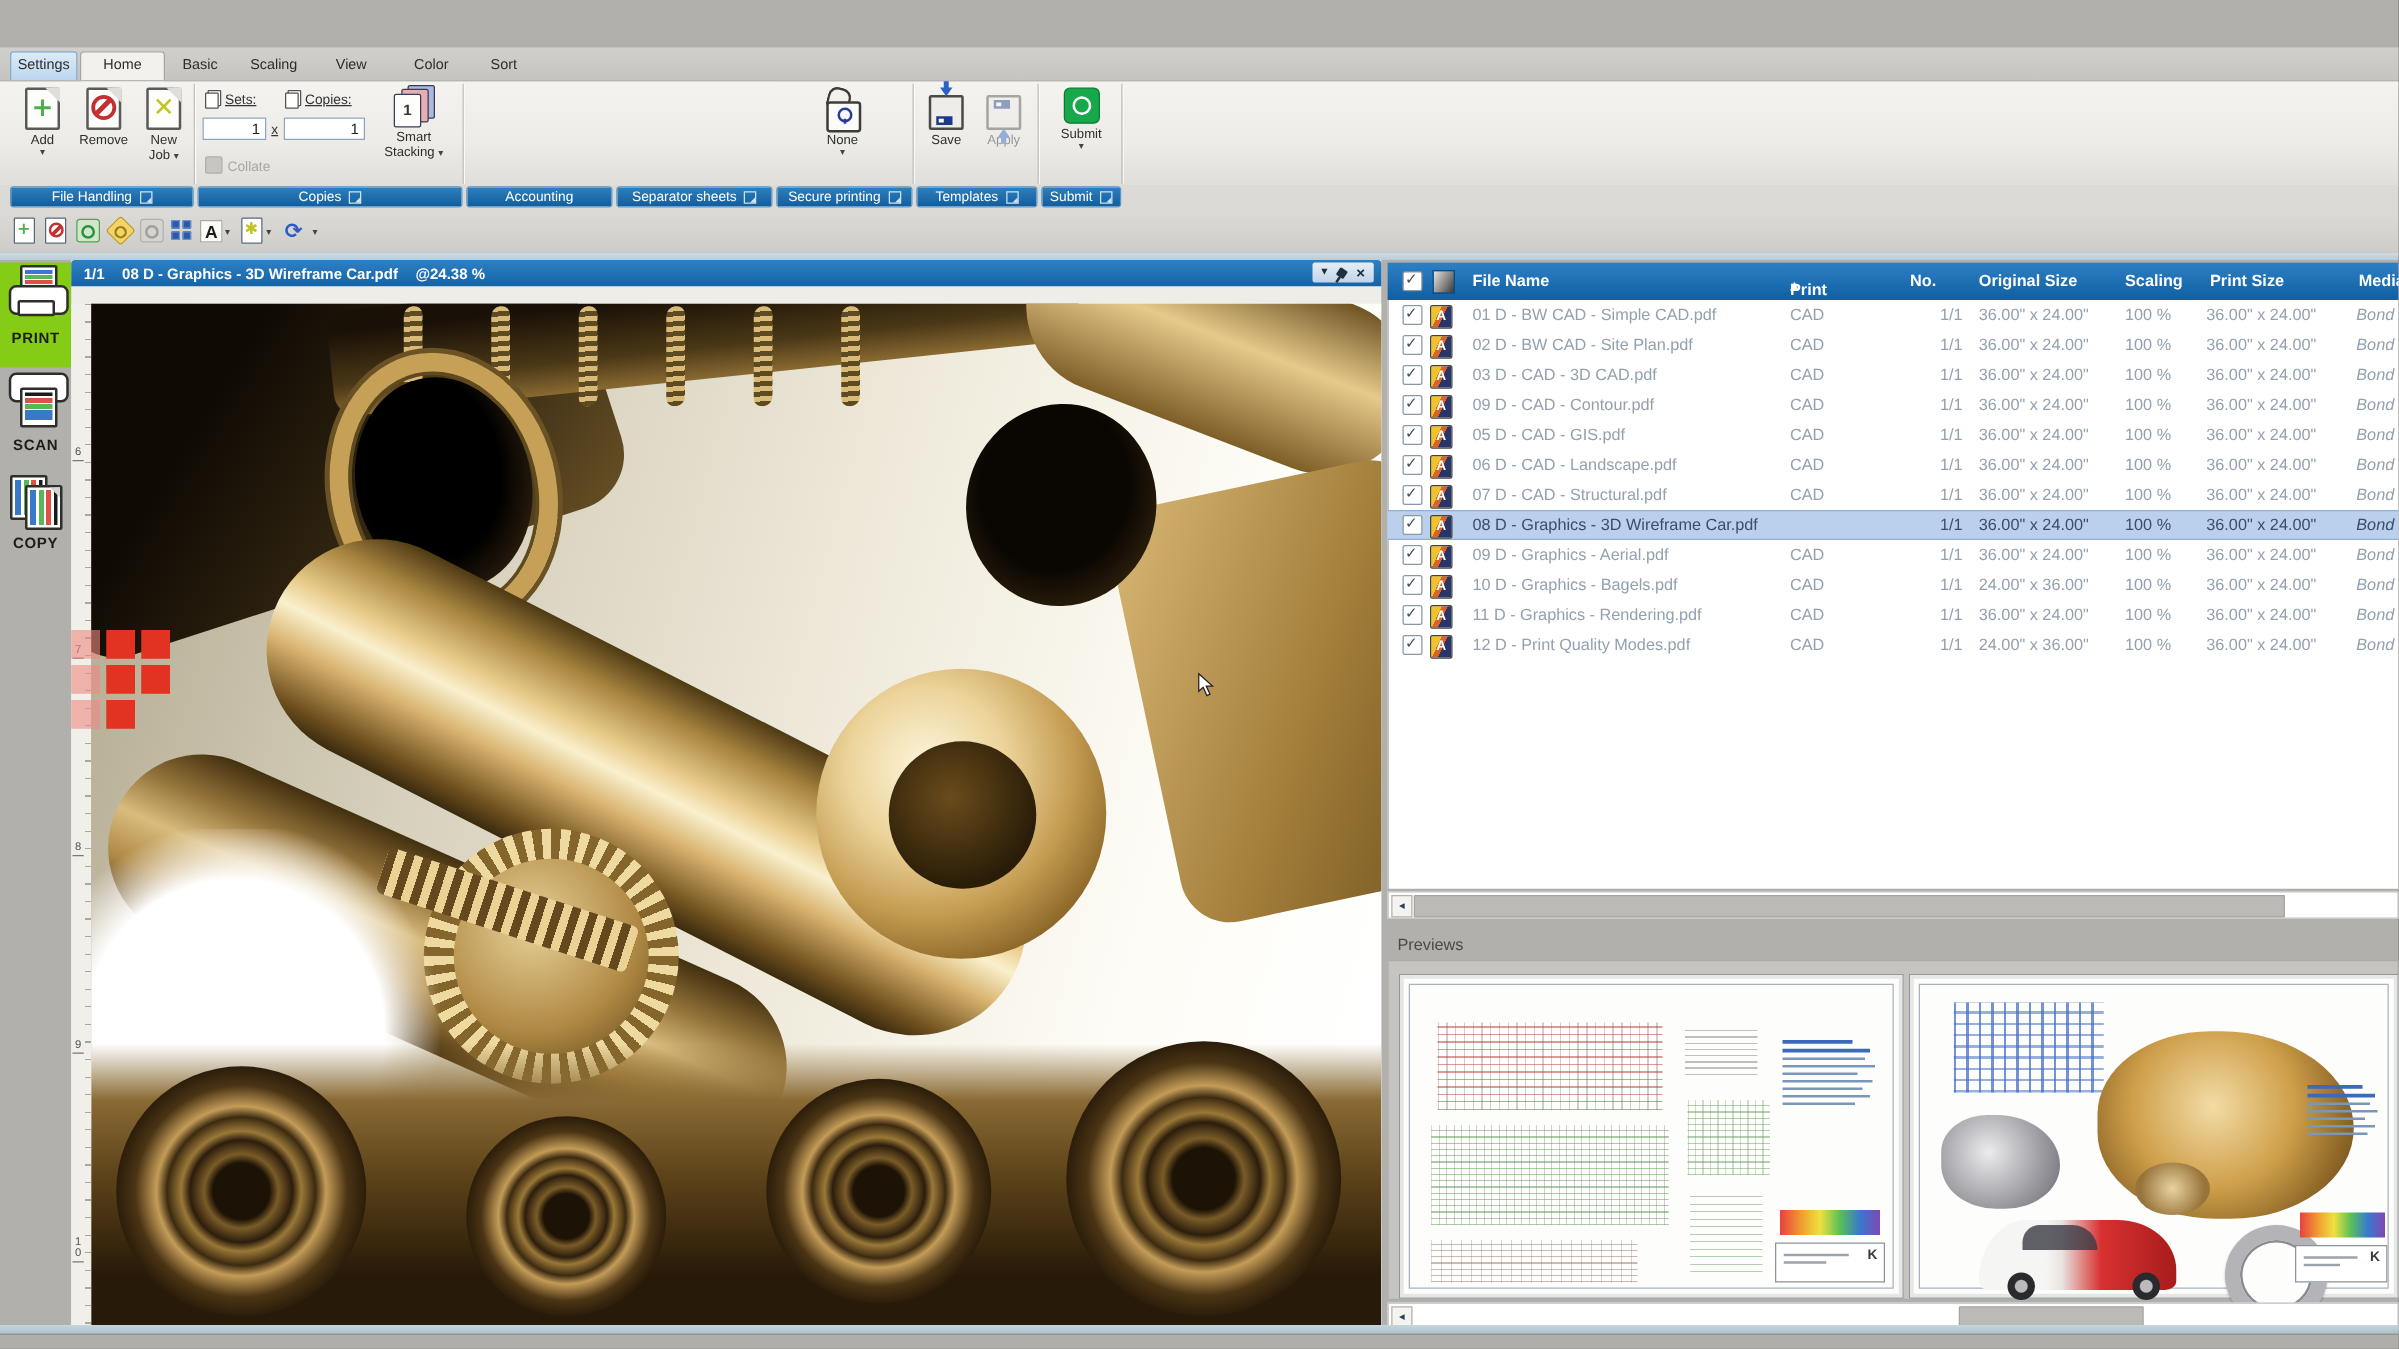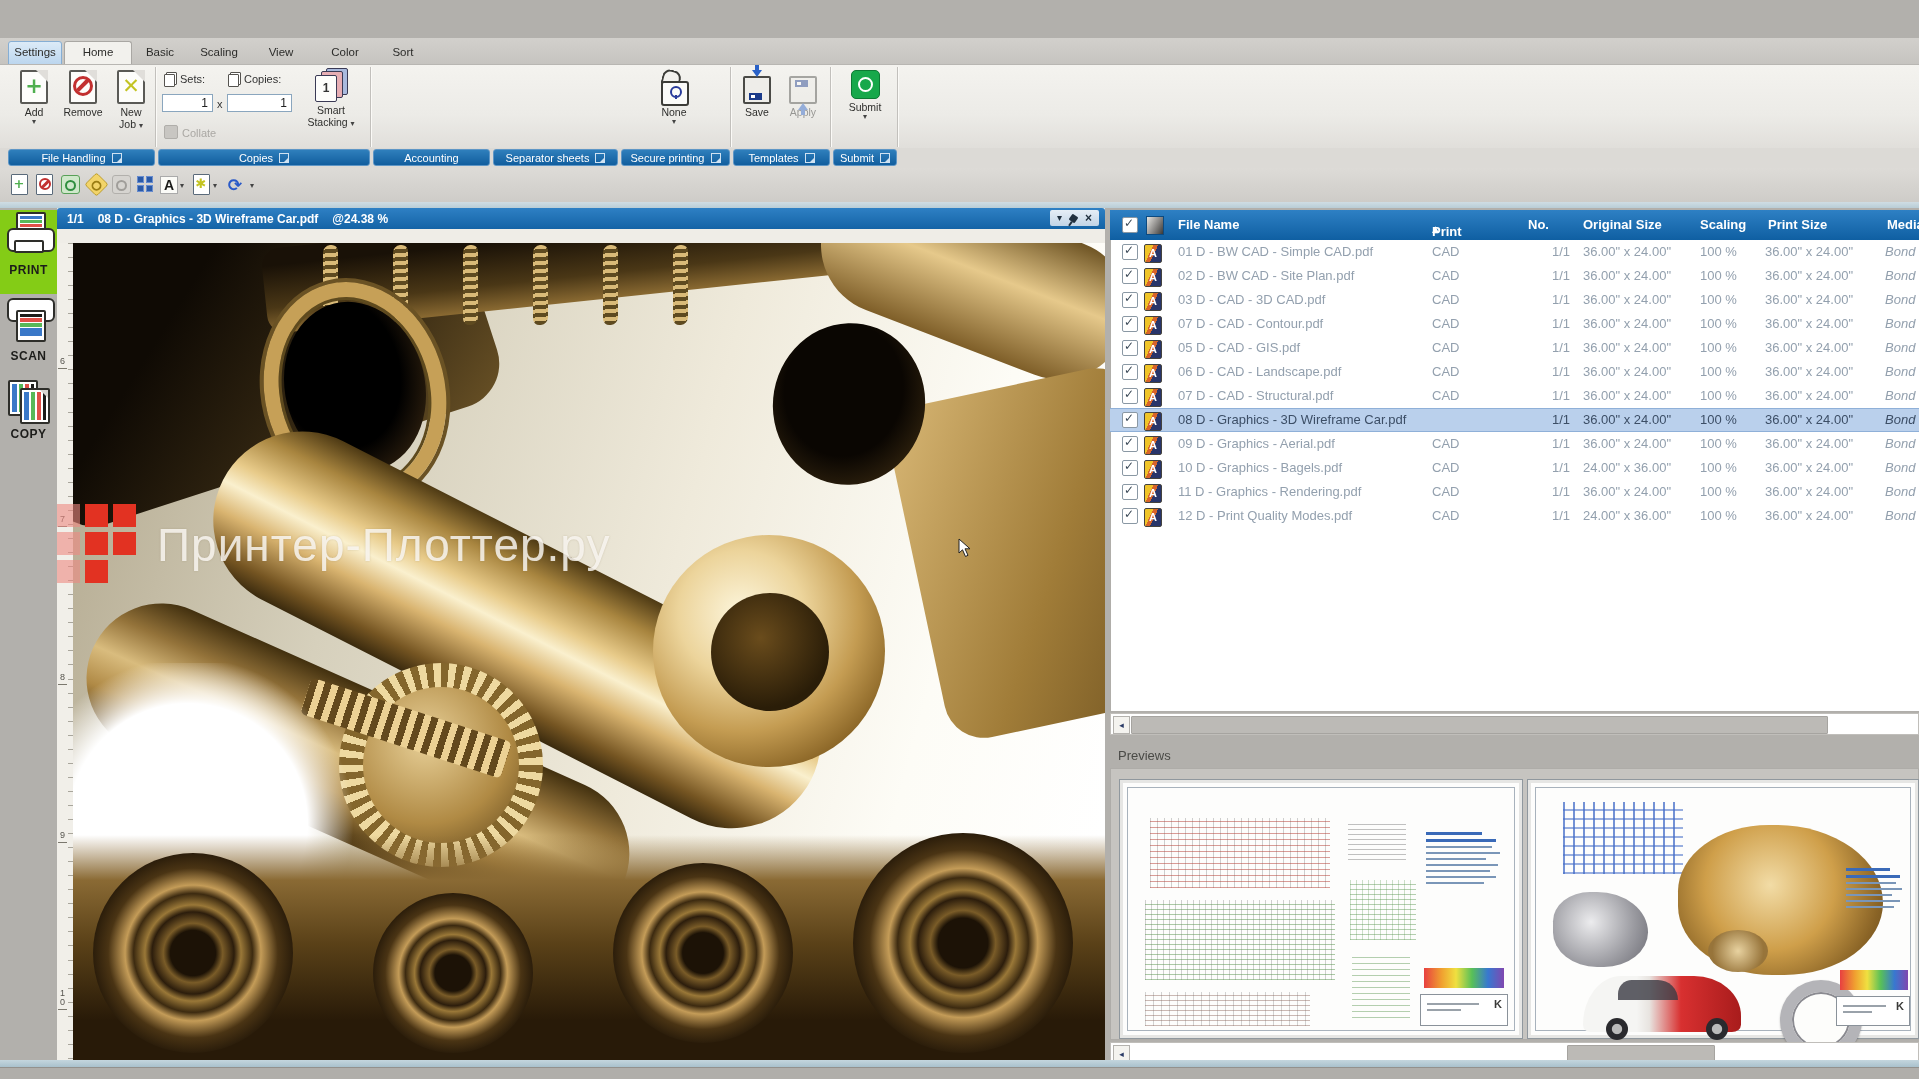--- a/index.html
+++ b/index.html
@@ -44,21 +44,21 @@
   .doc:before{content:"";position:absolute;right:-2px;top:-2px;border:6px solid #e0dedA;
     border-left-color:transparent;border-bottom-color:transparent;}
   .doc .sym{position:absolute;left:0;top:1px;width:100%;text-align:center;font-size:21px;font-weight:bold;line-height:26px;}
   .sym.plus{color:#4faf4f;}
   .sym.cross{color:#c3c322;}
   .nosign{position:absolute;left:2px;top:4px;width:14px;height:14px;border:3.5px solid #c23030;border-radius:50%;}
   .nosign:after{content:"";position:absolute;left:-1px;top:4px;width:16px;height:3.5px;background:#c23030;transform:rotate(-45deg);}
   .copyico{position:relative;width:12px;height:14px;display:inline-block;vertical-align:-3px;margin-right:4px;}
   .copyico i{position:absolute;width:9px;height:11px;border:1.5px solid #55534f;background:#fff;border-radius:1px;}
   .copyico i.b{left:2px;top:0;}.copyico i.f{left:0;top:2px;}
-  .small-lab{font-size:11px;color:#333;}
+  .small-lab{font-size:11px;color:#333;text-decoration:underline;}
   .numbox{position:absolute;height:18px;background:#fff;border:1px solid #8aa6be;font-size:12px;
     text-align:right;padding:0 4px;color:#222;box-sizing:border-box;}
   .collate{position:absolute;left:8px;top:58px;font-size:11px;color:#aaa8a4;}
   .collate .cico{display:inline-block;width:12px;height:12px;background:#c8c6c2;border:1px solid #b0aeaa;
     border-radius:2px;vertical-align:-2px;margin-right:4px;}
   .stack{position:relative;width:38px;height:34px;}
   .stack i{position:absolute;width:20px;height:25px;border:1.5px solid #3a3a55;border-radius:2px;}
   .chartico{position:relative;width:34px;height:26px;background:#fdfdfb;border:1.5px solid #55534f;border-radius:3px;}
   .chartico:after{content:"";position:absolute;left:12px;bottom:-7px;border:5px solid #55534f;
     border-bottom-color:transparent;border-right-color:transparent;transform:rotate(-45deg);}
@@ -510,21 +510,20 @@
     <div class="wm-logo">
       <i class="p" style="left:0;top:0;"></i>
         <i style="left:28px;top:0;"></i>
         <i style="left:56px;top:0;"></i>
       <i class="p" style="left:0;top:28px;"></i>
         <i style="left:28px;top:28px;"></i>
         <i style="left:56px;top:28px;"></i>
       <i class="p" style="left:0;top:56px;"></i>
         <i style="left:28px;top:56px;"></i>
     </div>
-    <div class="wm-text">Принтер-Плоттер.ру</div>
 
     <svg class="cursor" width="14" height="20" viewBox="0 0 14 20">
       <polygon points="1,1 1,15 4.5,11.8 7.5,18.5 10,17.3 7,10.8 12,10.8" fill="#fff" stroke="#222" stroke-width="1"></polygon>
     </svg>
   </div>
 
   <div class="fpanel">
     <div class="fl-body"></div>
     <div class="fl-header">
       <div class="cb" style="left:12px;top:7px;">
@@ -580,21 +579,21 @@
           <span class="c-os">36.00" x 24.00"</span>
           <span class="c-sc">100 %</span>
           <span class="c-ps">36.00" x 24.00"</span>
           <span class="c-md">Bond</span>
         </div>
         <div class="fl-row">
           <span class="cb">
             <span class="ck glyph">✓</span>
           </span>
           <span class="pdfico">A</span>
-          <span class="c-name">07 D - CAD - Contour.pdf</span>
+          <span class="c-name">09 D - CAD - Contour.pdf</span>
           <span class="c-q">CAD</span>
           <span class="c-no">1/1</span>
           <span class="c-os">36.00" x 24.00"</span>
           <span class="c-sc">100 %</span>
           <span class="c-ps">36.00" x 24.00"</span>
           <span class="c-md">Bond</span>
         </div>
         <div class="fl-row">
           <span class="cb">
             <span class="ck glyph">✓</span>

